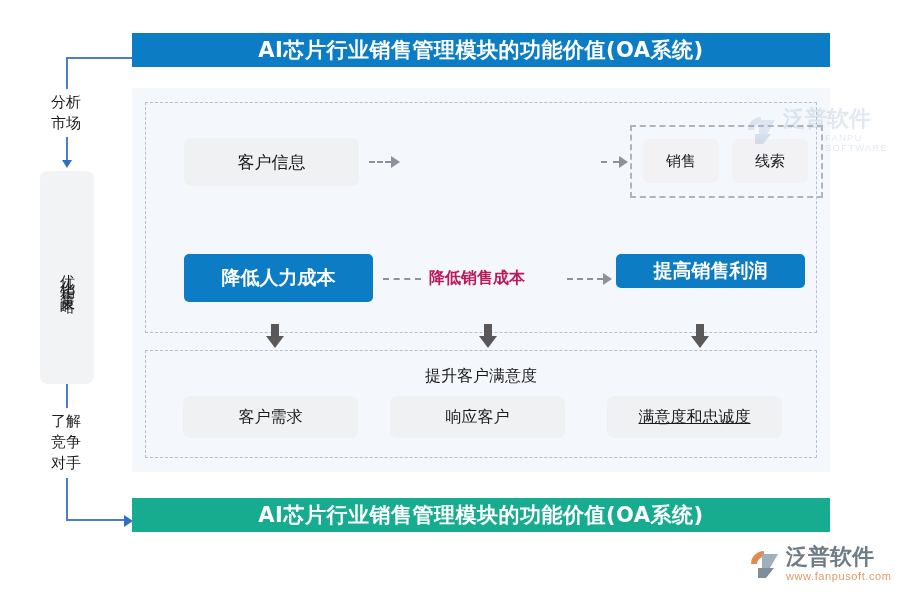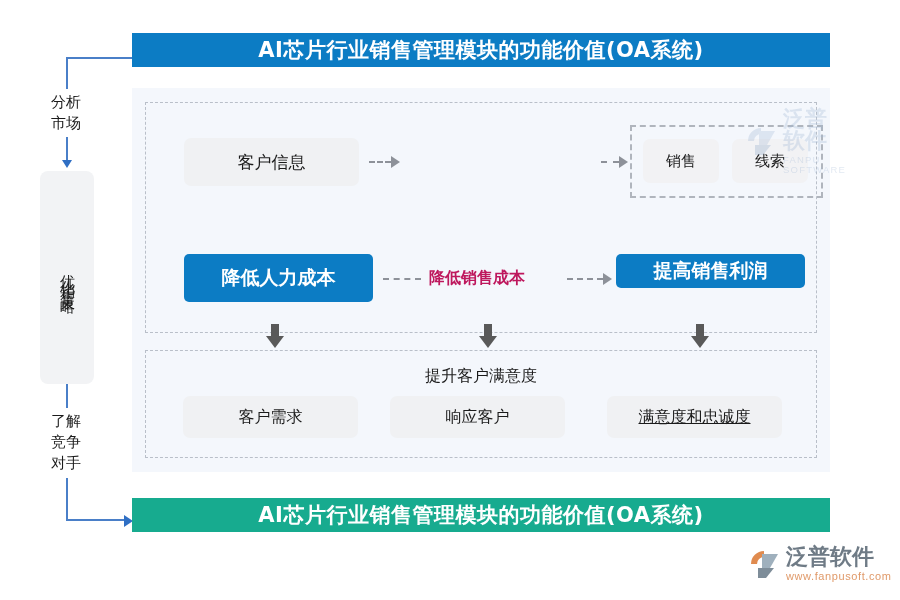--- a/index.html
+++ b/index.html
@@ -167,21 +167,21 @@
   .wm { position: absolute; display: flex; align-items: center; }
   .wm-faint { left: 745px; top: 108px; opacity: 0.30; }
   .wm-solid { left: 748px; top: 546px; }
 
   .wm-mark { position: relative; width: 34px; height: 32px; margin-right: 4px; }
   .wm-text { display: flex; flex-direction: column; line-height: 1; }
   .wm-cn { font-size: 22px; font-weight: bold; font-family: "DejaVu Sans", sans-serif; }
   .wm-en { font-size: 9.5px; letter-spacing: 1.2px; margin-top: 3px; font-family: "Liberation Sans", sans-serif; }
 
   .wm-faint .wm-cn { color: #9fb6d4; }
-  .wm-faint .wm-en { color: #9fb6d4; }
+  .wm-faint .wm-en { color: #9fb6d4; margin-left: 42px; }
   .wm-solid .wm-cn { color: #6f7b86; }
   .wm-solid .wm-en { color: #e09a6a; font-size: 11px; letter-spacing: 0.6px; }
 </style>
 </head>
 <body>
 
 <div id="stage">
 
   <div class="rail-line rail-h" style="left:66px; top:57px; width:68px;"></div>
   <div class="rail-line rail-v" style="left:66px; top:57px; height:32px;"></div>

